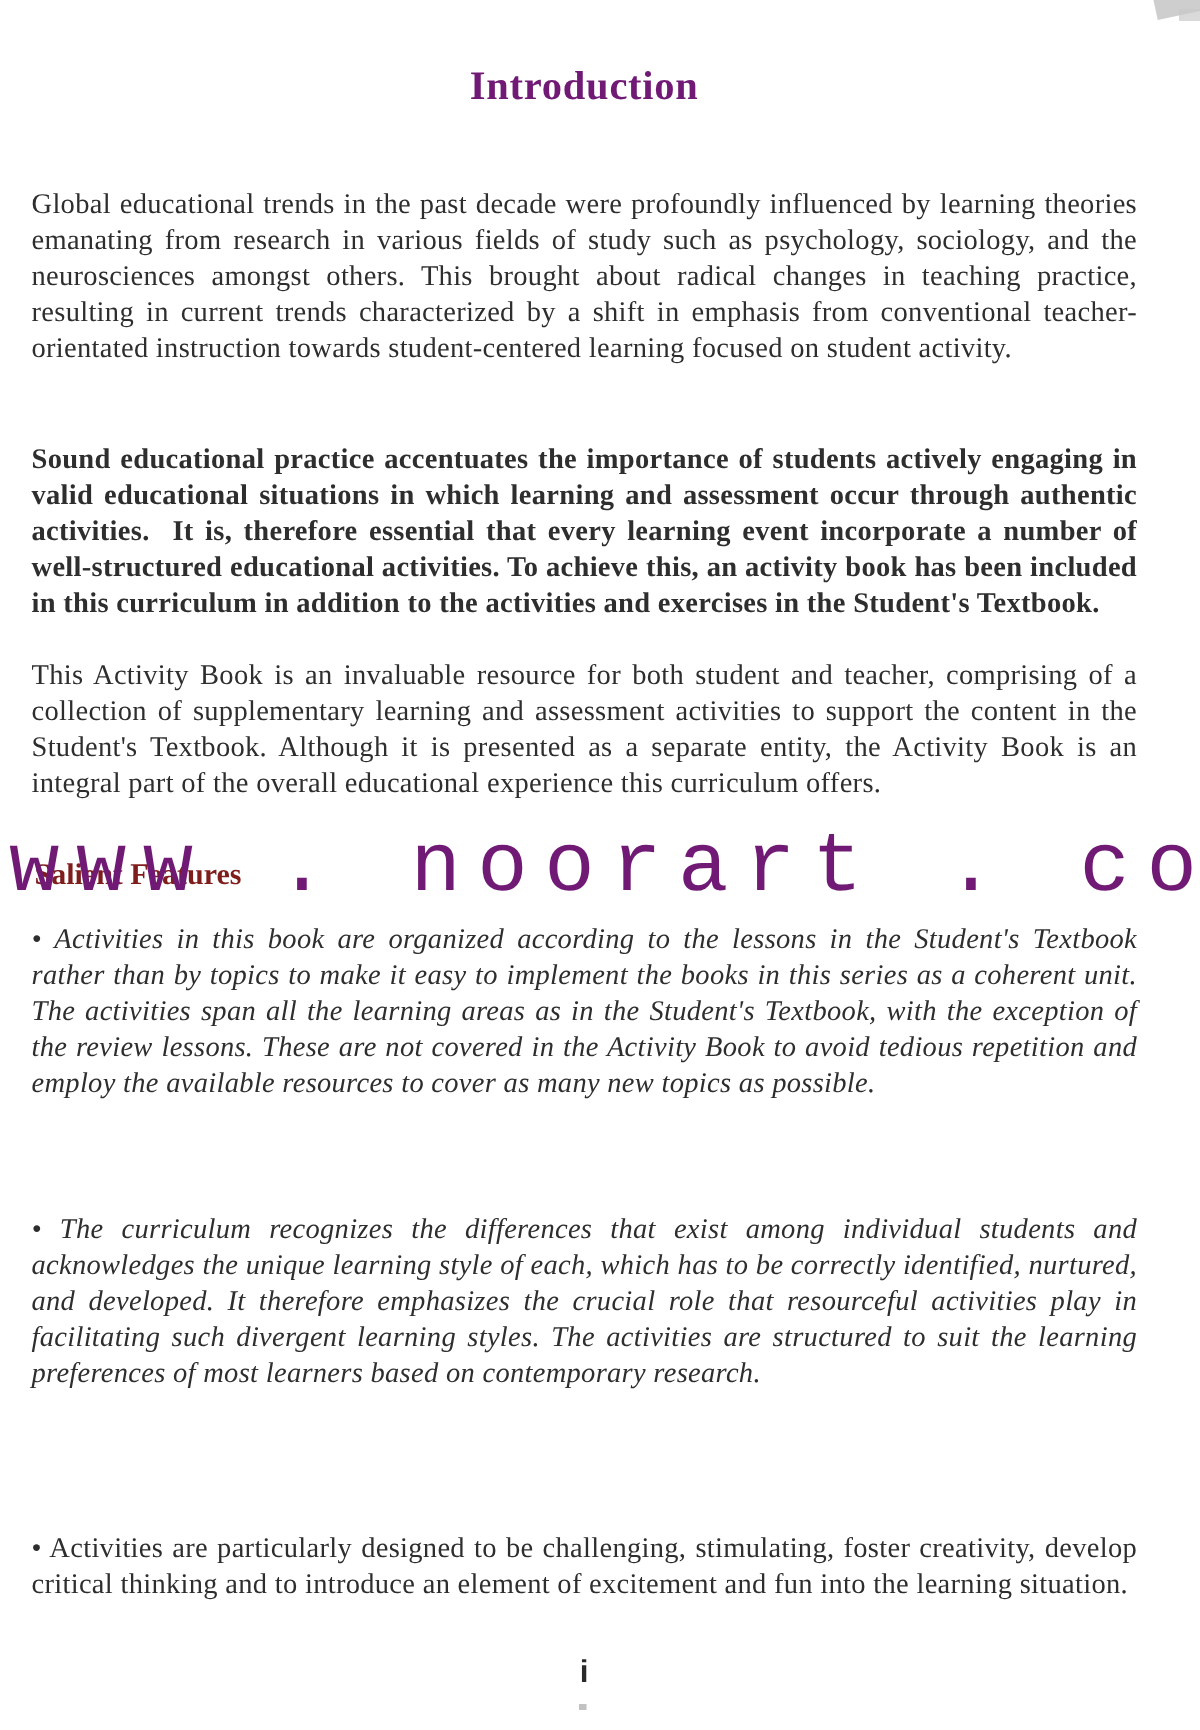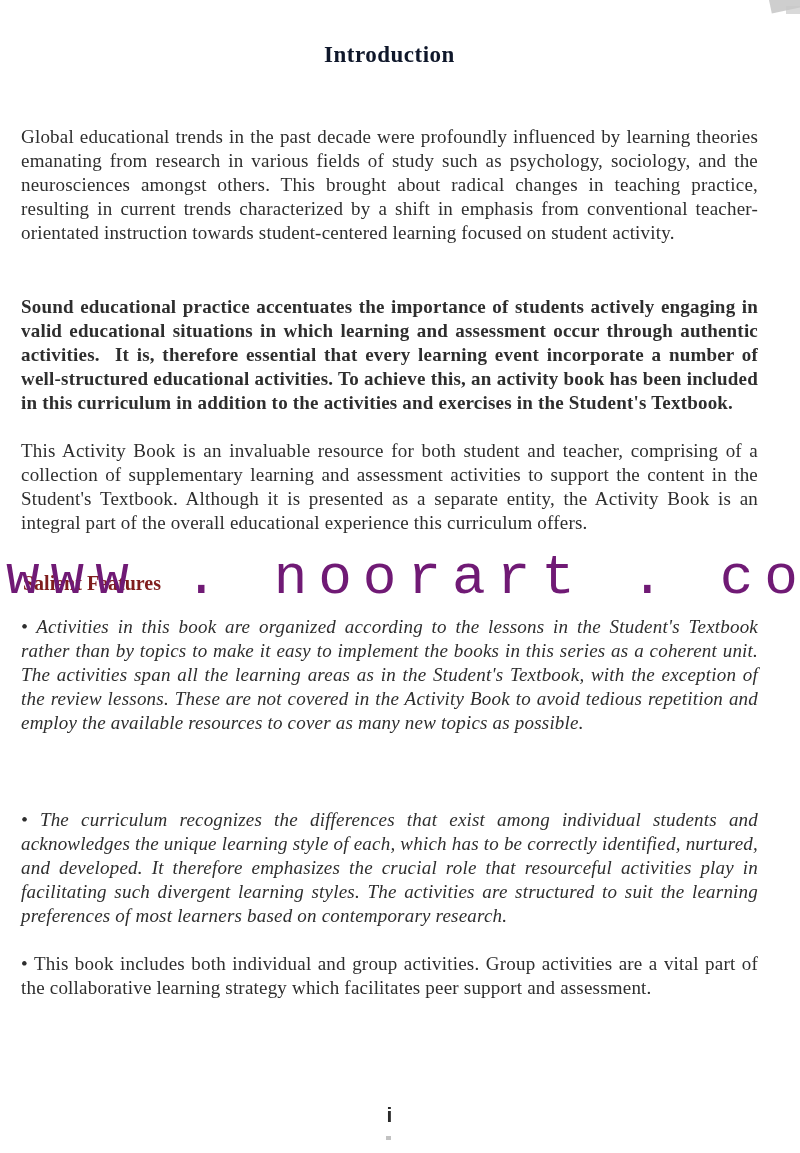--- a/index.html
+++ b/index.html
@@ -25,23 +25,23 @@
     text-align: justify;
     white-space: pre-wrap; 
     letter-spacing: 0.2px;
   }
   .page-title {
     position: absolute;
     left: 21px;
     width: 737px;
     top: 42px;
     text-align: center;
-    font-size: 23px;
+    font-size: 27px;
     font-weight: bold;
-    color: #0f172a;
+    color: #701a75;
     letter-spacing: 0.5px;
     margin: 0;
   }
   .para-1 { top: 106px; }
   .para-2 { top: 276px; font-weight: bold; }
   .para-3 { top: 420px; }
   .section-heading {
     position: absolute;
     left: 23px;
     top: 572px;
@@ -124,20 +124,20 @@
   <p class="text-block para-3">This Activity Book is an invaluable resource for both student and teacher, comprising of a collection of supplementary learning and assessment activities to support the content in the Student's Textbook. Although it is presented as a separate entity, the Activity Book is an integral part of the overall educational experience this curriculum offers.</p>
 
   <div class="watermark">www . noorart . com</div>
 
   <h2 class="section-heading">Salient Features</h2>
 
   <p class="text-block bullet-1">• Activities in this book are organized according to the lessons in the Student's Textbook rather than by topics to make it easy to implement the books in this series as a coherent unit. The activities span all the learning areas as in the Student's Textbook, with the exception of the review lessons. These are not covered in the Activity Book to avoid tedious repetition and employ the available resources to cover as many new topics as possible.</p>
 
   <p class="text-block bullet-2">• The curriculum recognizes the differences that exist among individual students and acknowledges the unique learning style of each, which has to be correctly identified, nurtured, and developed. It therefore emphasizes the crucial role that resourceful activities play in facilitating such divergent learning styles. The activities are structured to suit the learning preferences of most learners based on contemporary research.</p>
 
-  <p class="text-block bullet-3">• This book includes both individual and group activities. Group activities are a vital part of the collaborative learning strategy which facilitates peer support and assessment.</p>
 
+  <p class="text-block bullet-4">• Activities are particularly designed to be challenging, stimulating, foster creativity, develop   critical thinking and to introduce an element of excitement and fun into the learning situation.</p>
 
   <div class="page-number">i</div>
 
   <div class="scan-speck"></div>
 
 </div>
 
 </body></html>

